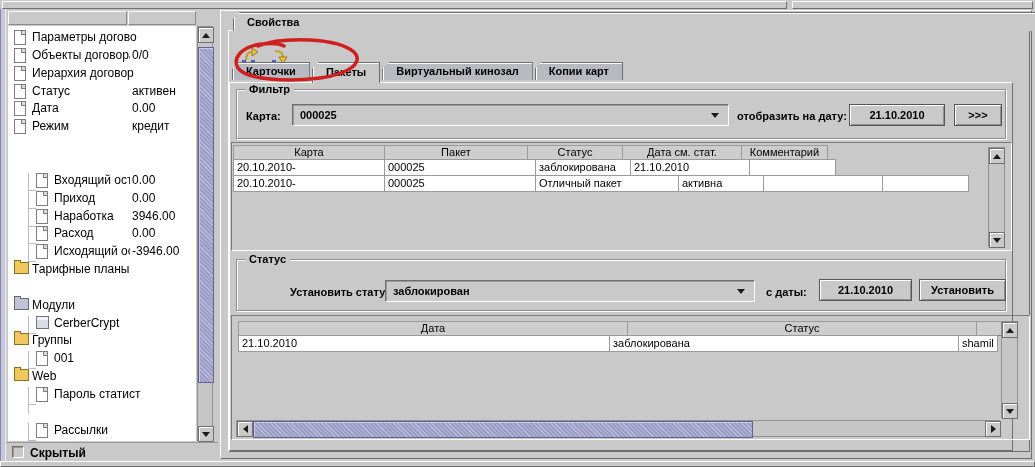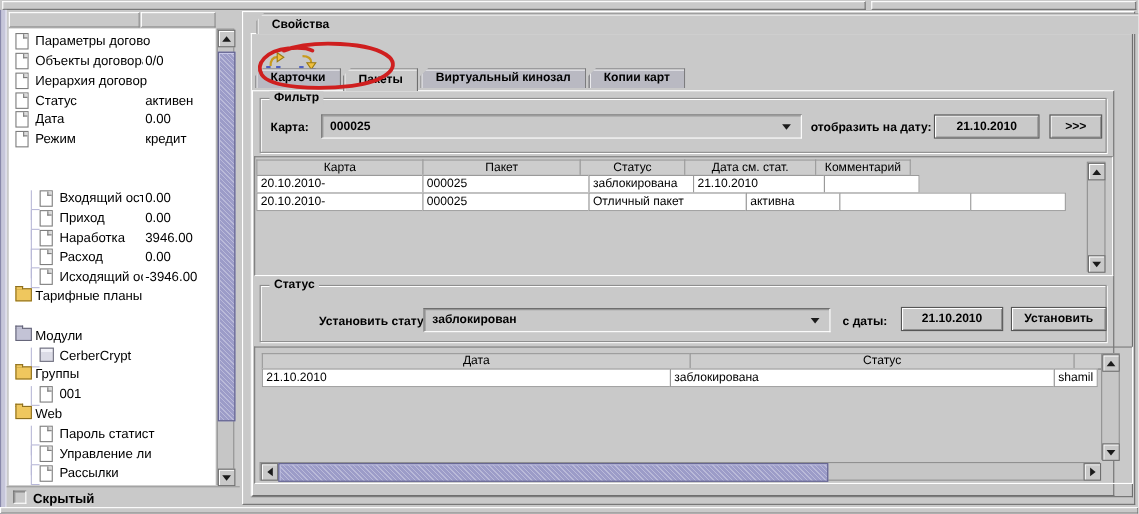--- a/index.html
+++ b/index.html
@@ -155,25 +155,20 @@
       </div>
       <div class="tree-row" style="top: 343.15px;">
         <span class="icon-folder" style="left: 6px;"></span>
         <span class="t-label" style="left: 24px; width: 106px;">Web</span>
       </div>
       <div class="tree-row" style="top: 361px;">
         <span class="conn"></span>
         <span class="icon-doc" style="left: 28px;"></span>
         <span class="t-label" style="left: 46px; width: 106px;">Пароль статист</span>
       </div>
-      <div class="tree-row" style="top: 378.85px;">
-        <span class="conn"></span>
-        <span class="icon-doc" style="left: 28px;"></span>
-        <span class="t-label" style="left: 46px; width: 106px;">Управление ли</span>
-      </div>
       <div class="tree-row" style="top: 396.7px;">
         <span class="conn conn-last"></span>
         <span class="icon-doc" style="left: 28px;"></span>
         <span class="t-label" style="left: 46px; width: 106px;">Рассылки</span>
       </div>
     </div>
 
   <div class="abs sb" style="left:197px;top:26px;width:16px;height:415px;">
     <div class="sb-btn" style="left:0;top:0;">
         <span class="ar-up"></span>

